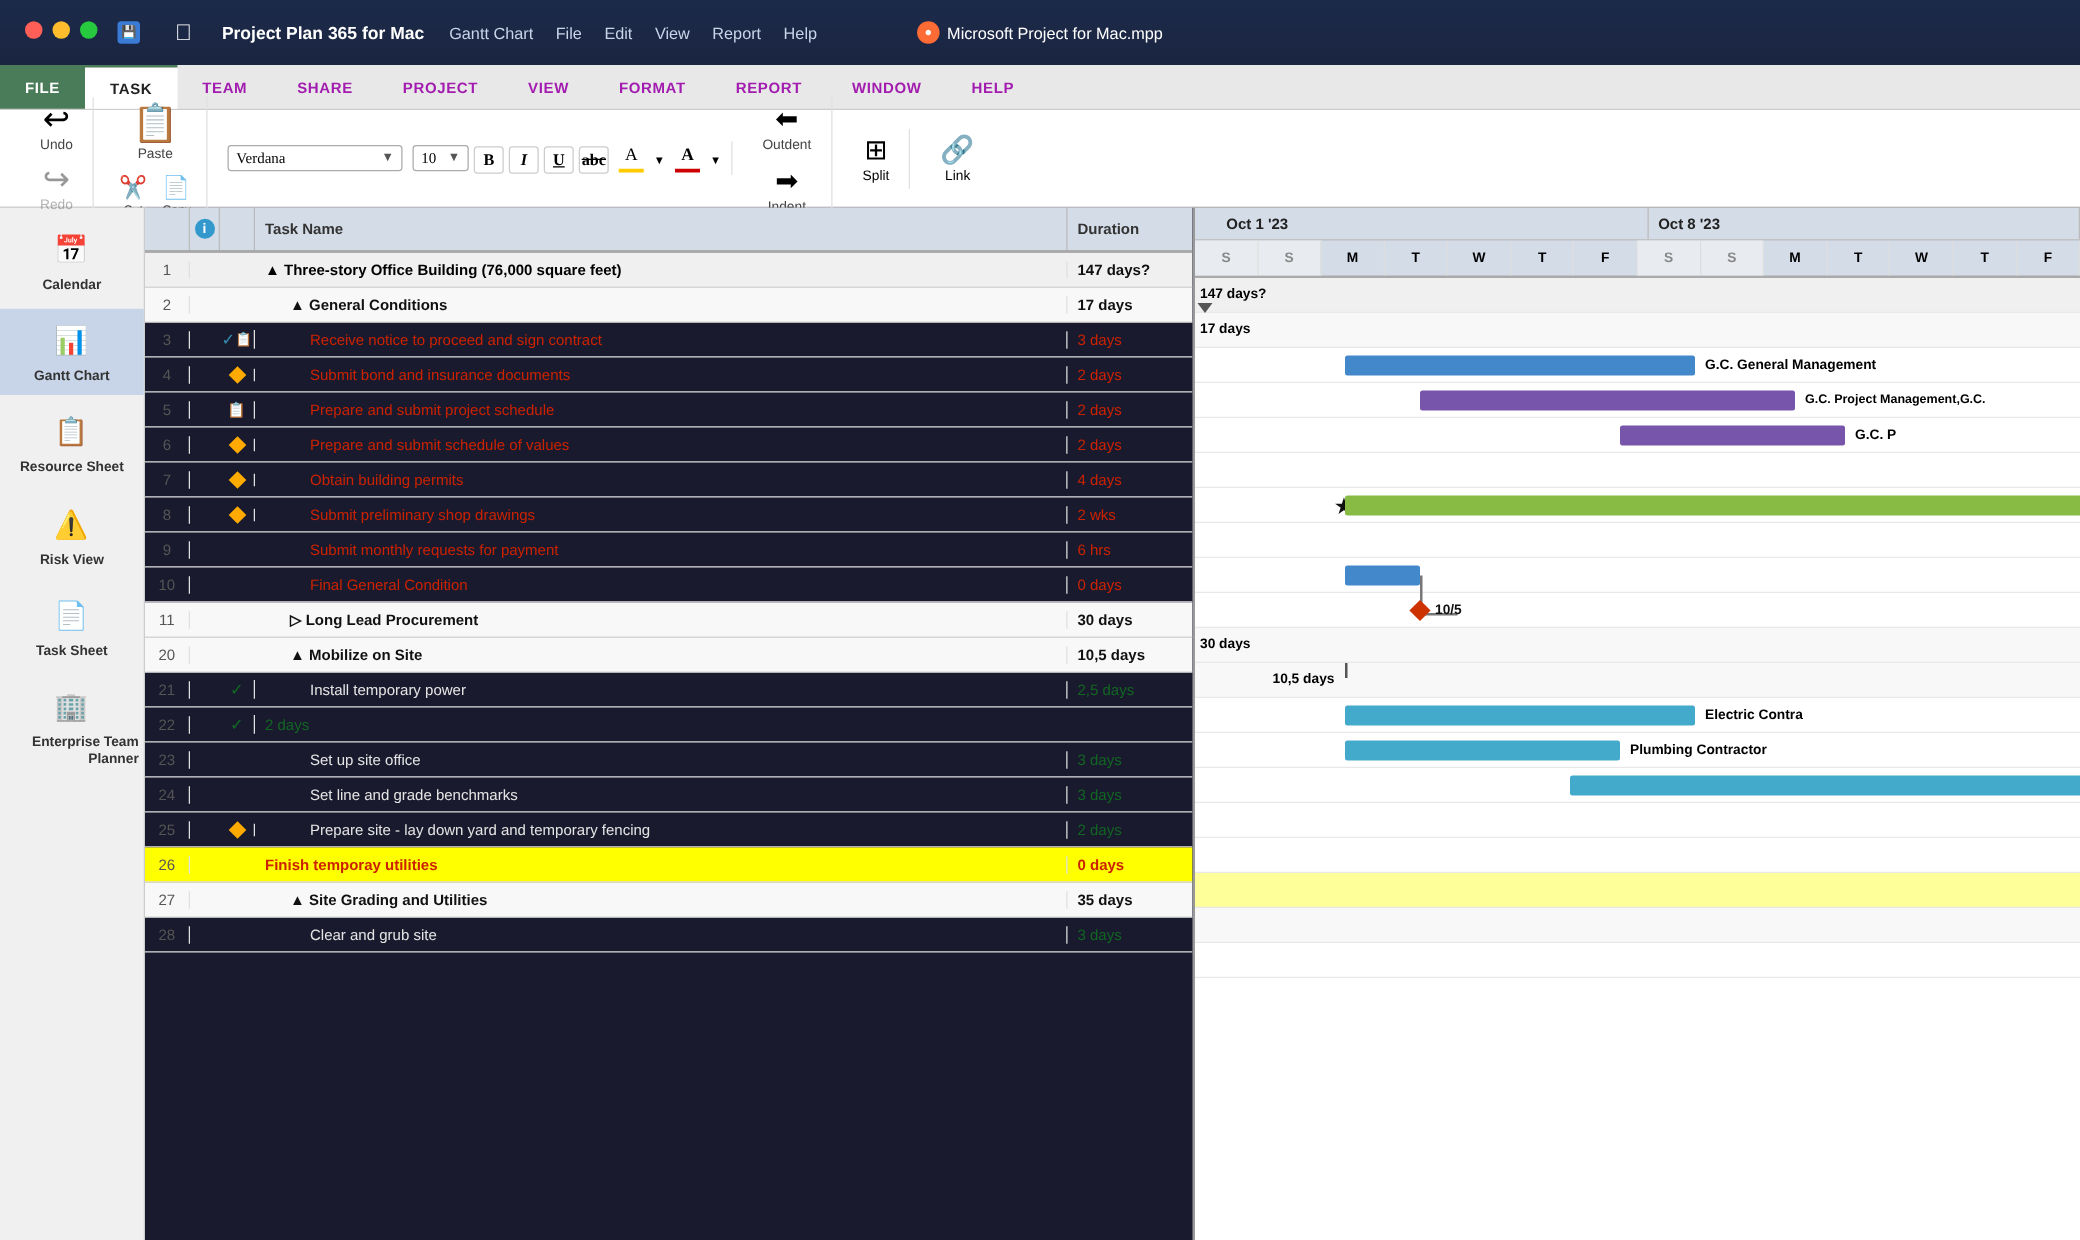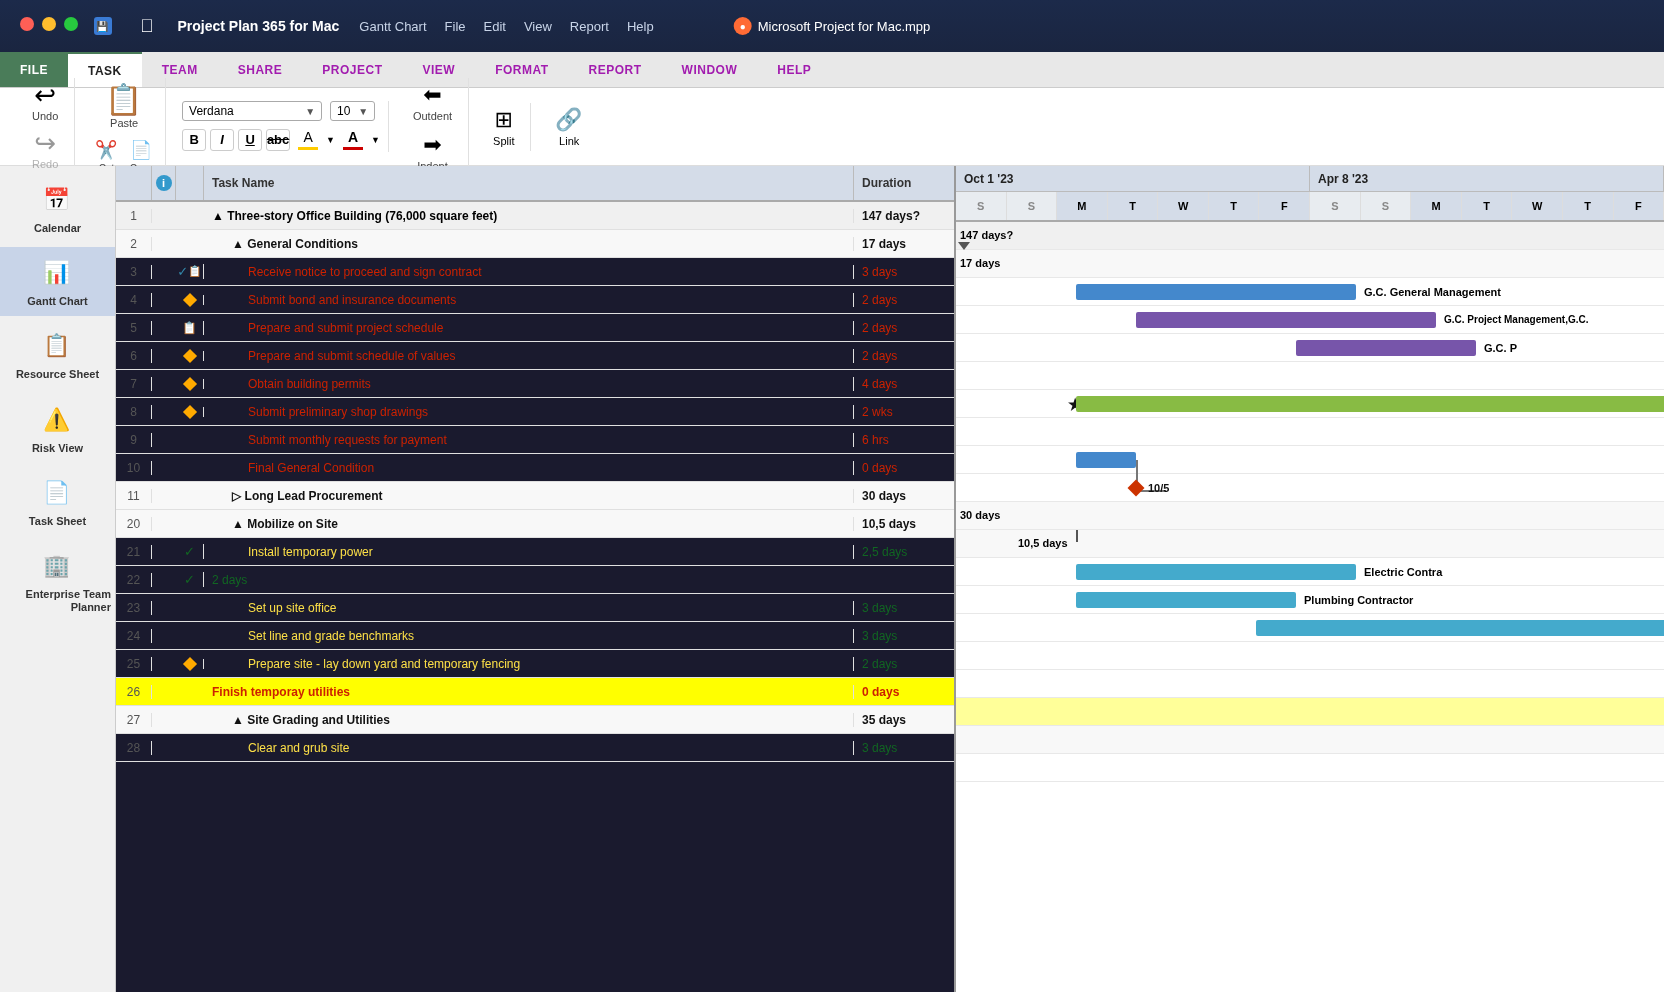--- a/index.html
+++ b/index.html
@@ -77,22 +77,22 @@
       border-radius: 3px;
     }
     .ribbon-btn .icon { font-size: 22px; line-height: 1; }
     .ribbon-btn .label { font-size: 11px; color: #444; }
     .ribbon-btn.disabled .icon { opacity: 0.4; }
     .ribbon-btn.disabled .label { opacity: 0.4; }
 
     
     .font-selector {
       display: flex;
-      flex-direction: column;
       gap: 4px;
+      font-family: Liberation Serif, serif;
     }
     .font-name-row {
       display: flex;
       align-items: center;
       gap: 2px;
     }
     .font-dropdown {
       background: white;
       border: 1px solid #aaa;
       border-radius: 3px;
@@ -220,21 +220,21 @@
 
     .td-num { width: 36px; min-width: 36px; border-right: 1px solid #e0e0e0; display: flex; align-items: center; justify-content: center; font-size: 12px; color: #555; }
     .td-icon { width: 28px; min-width: 28px; border-right: 1px solid #e0e0e0; display: flex; align-items: center; justify-content: center; font-size: 14px; }
     .td-info { width: 24px; min-width: 24px; border-right: 1px solid #e0e0e0; display: flex; align-items: center; justify-content: center; }
     .td-name { flex: 1; border-right: 1px solid #e0e0e0; padding: 0 8px; font-size: 12px; overflow: hidden; white-space: nowrap; text-overflow: ellipsis; display: flex; align-items: center; }
     .td-dur { width: 100px; min-width: 100px; padding: 0 8px; font-size: 12px; display: flex; align-items: center; }
 
     .task-name-summary { font-weight: 700; color: #111; }
     .task-name-toplevel { font-weight: 800; color: #000; font-size: 12px; }
     .task-name-subtask { color: #cc2200; }
-    .task-name-subtask-green { color: #fde047; }
+    .task-name-subtask-green { color: #e5e5e5; }
     .dur-bold { font-weight: 700; color: #111; }
     .dur-subtask { color: #cc2200; }
     .dur-subtask-green { color: #116622; }
 
     .indent-1 { padding-left: 20px; }
     .indent-2 { padding-left: 36px; }
 
     
     .gantt-chart {
       flex: 1;
@@ -741,22 +741,22 @@
             </div>
         </div>
 
       </div>
 
       <div class="gantt-chart">
 
         <div style="background:#d4dce8; border-bottom:2px solid #aaa; position:sticky; top:0; z-index:10;">
 
           <div style="display:flex; height:26px; border-bottom:1px solid #bbb;">
-            <div style="width:420px; border-right:1px solid #bbb; display:flex; align-items:center; padding:0 8px; font-size:12px; font-weight:700; color:#222;">Oct 1 '23</div>
-            <div style="width:420px; border-right:1px solid #bbb; display:flex; align-items:center; padding:0 8px; font-size:12px; font-weight:700; color:#222;">Apr 8 '23</div>
+            <div style="width:420px; border-right:1px solid #bbb; display:flex; align-items:center; padding:0 8px; font-size:12px; font-weight:700; color:#222;margin-left:17px;">Oct 1 '23</div>
+            <div style="width:420px; border-right:1px solid #bbb; display:flex; align-items:center; padding:0 8px; font-size:12px; font-weight:700; color:#222;">Oct 8 '23</div>
           </div>
 
           <div style="display:flex; height:28px;">
             <div style="width:60px; border-right:1px solid #ddd; display:flex; align-items:center; justify-content:center; font-size:11px; font-weight:600; background:#e8ecf0; color:#888;">S</div>
             <div style="width:60px; border-right:1px solid #ddd; display:flex; align-items:center; justify-content:center; font-size:11px; font-weight:600; background:#e8ecf0; color:#888;">S</div>
             <div style="width:60px; border-right:1px solid #ddd; display:flex; align-items:center; justify-content:center; font-size:11px; font-weight:600;">M</div>
             <div style="width:60px; border-right:1px solid #ddd; display:flex; align-items:center; justify-content:center; font-size:11px; font-weight:600;">T</div>
             <div style="width:60px; border-right:1px solid #ddd; display:flex; align-items:center; justify-content:center; font-size:11px; font-weight:600;">W</div>
             <div style="width:60px; border-right:1px solid #ddd; display:flex; align-items:center; justify-content:center; font-size:11px; font-weight:600;">T</div>
             <div style="width:60px; border-right:1px solid #ddd; display:flex; align-items:center; justify-content:center; font-size:11px; font-weight:600;">F</div>

